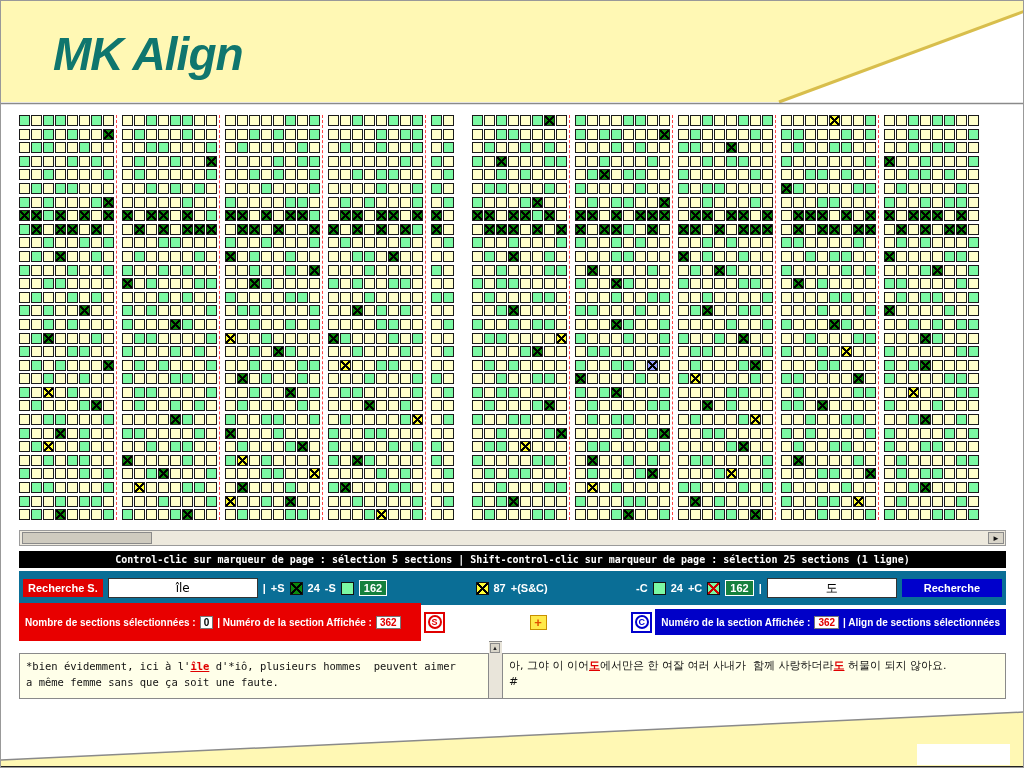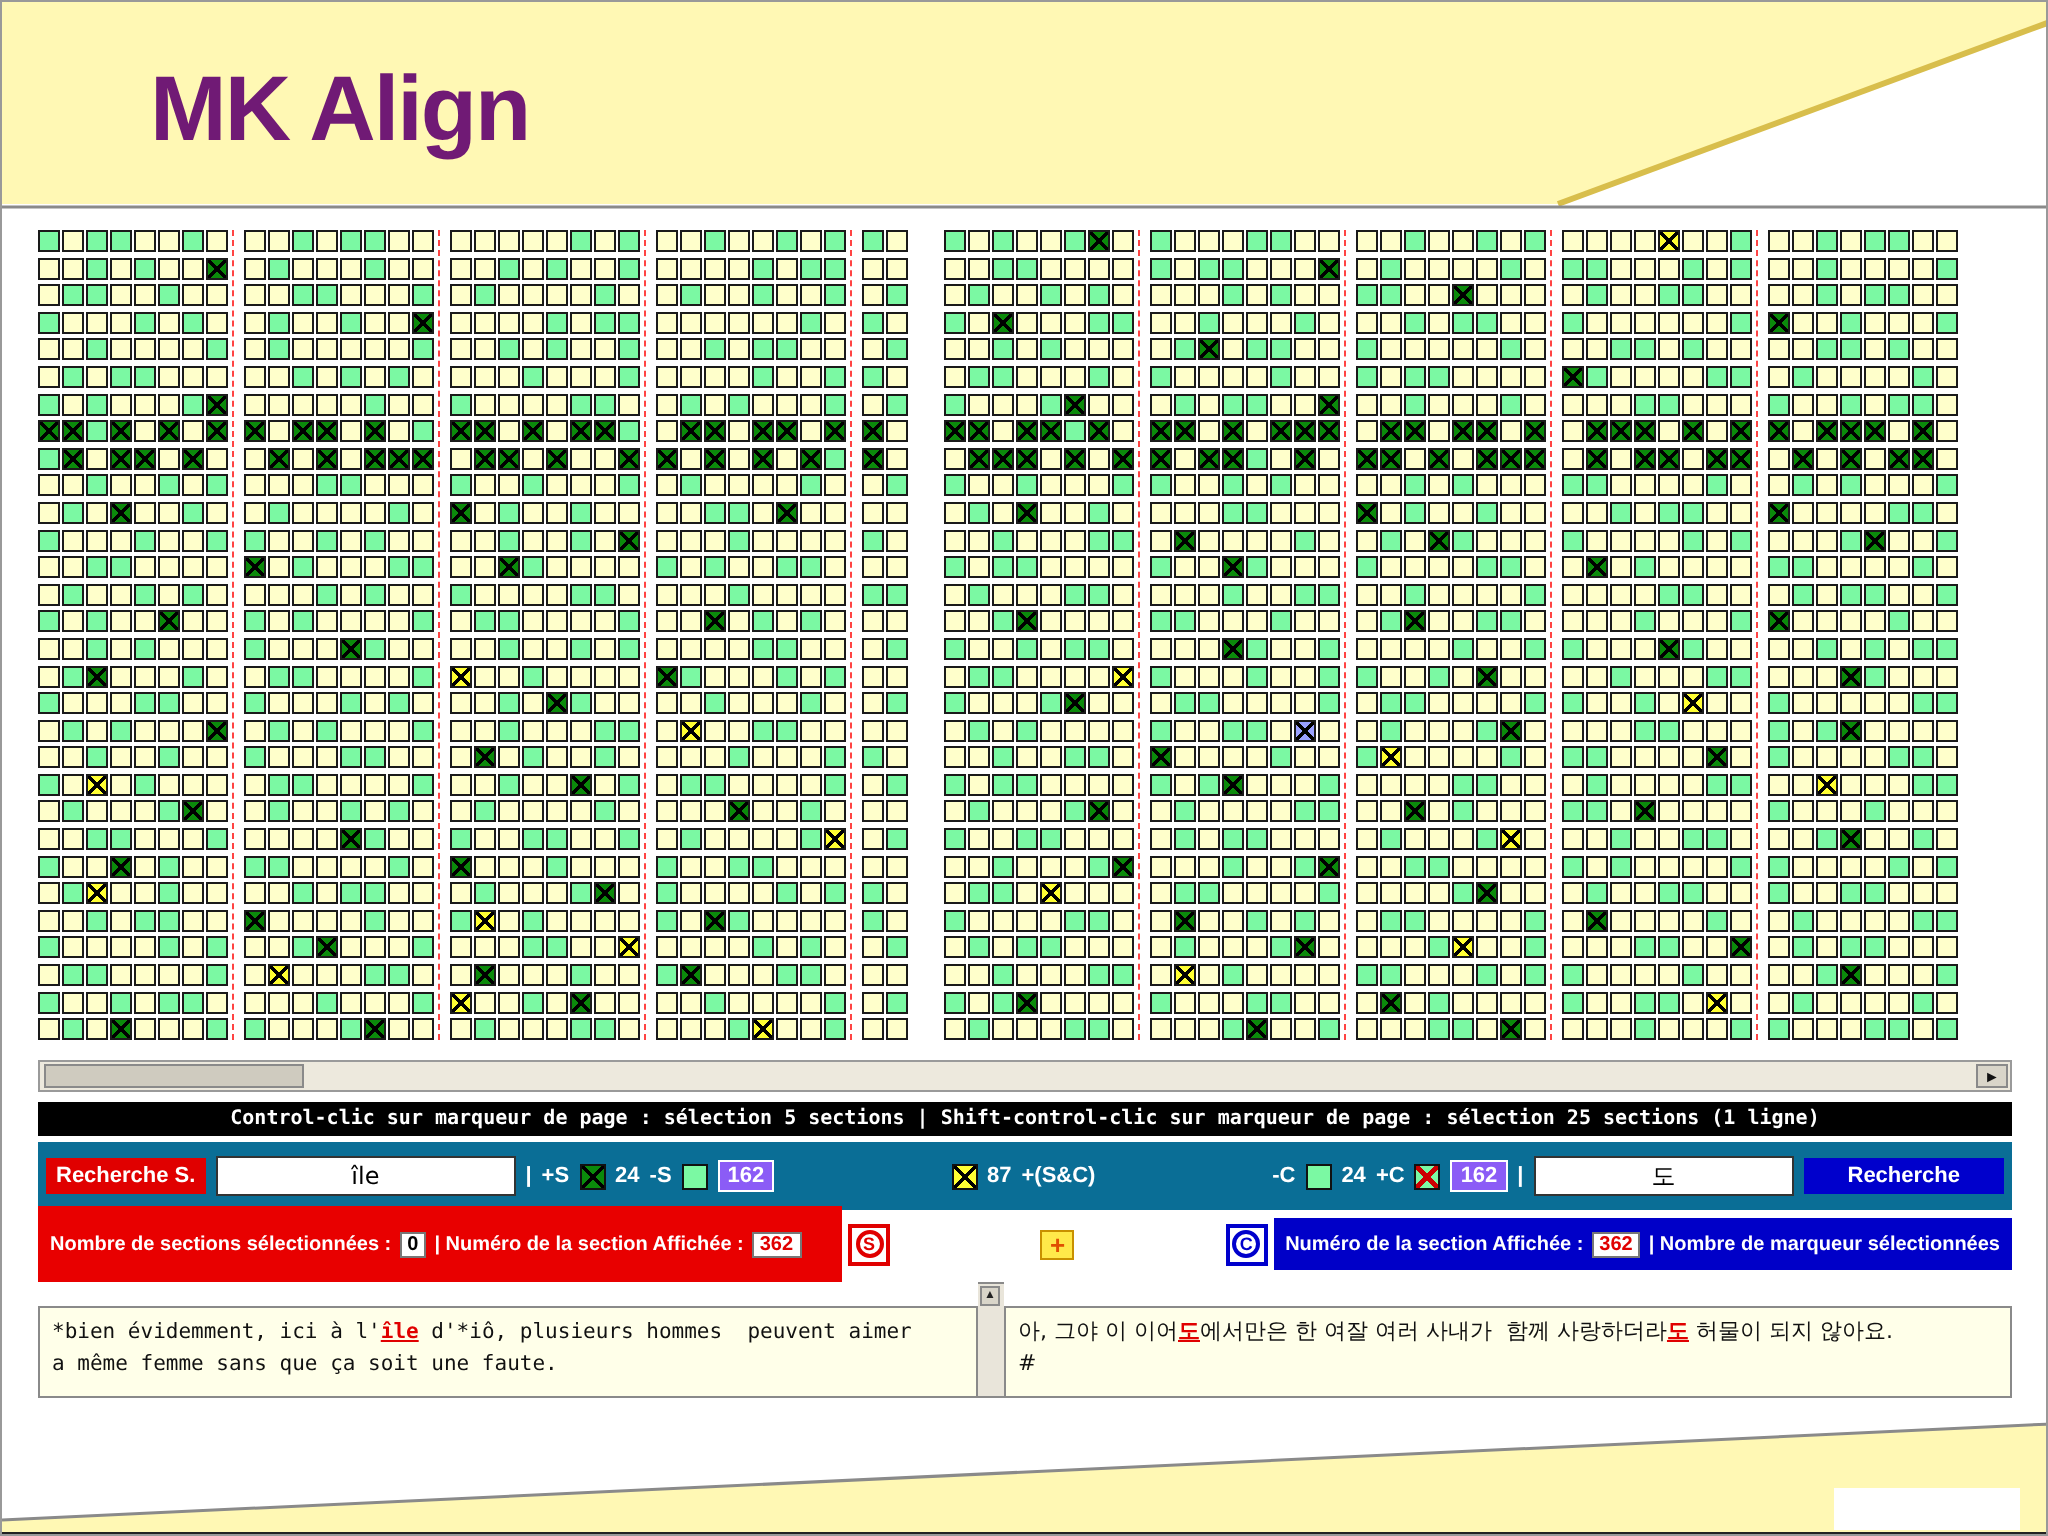--- a/index.html
+++ b/index.html
@@ -3,21 +3,21 @@
 <meta charset="utf-8">
 <style>
   * { margin:0; padding:0; box-sizing:border-box; }
   html,body { width:1024px; height:768px; }
   body { font-family:"Liberation Sans", sans-serif; background:#fff; overflow:hidden; }
   .slide { position:relative; width:1024px; height:768px; background:#fff; border:1px solid #999; overflow:hidden; }
 
   .band-top { position:absolute; top:0; left:0; }
   .band-bottom { position:absolute; top:703px; left:0; }
 
-  .title { position:absolute; left:74px; top:26px; font-size:46px; font-weight:bold; color:#701a75; letter-spacing:-1px; }
+  .title { position:absolute; left:52px; top:26px; font-size:46px; font-weight:bold; color:#0f766e; letter-spacing:-1px;font-style:italic; }
 
   .shot { position:absolute; left:18px; top:112px; width:987px; height:598px; background:#fff; }
 
   
   .gridzone { position:absolute; top:0; left:0; width:100%; height:410px; display:flex; background:#fff; }
   .panel { display:flex; align-items:flex-start; padding-top:2px; }
   .panel-right { margin-left:18px; }
   .grid-group { display:grid; grid-auto-rows:11px; gap:2.6px 1px; }
   .grid-group + .grid-group { margin-left:2px; padding-left:5px; border-left:1.5px dashed #f44; }
   .cell { width:11px; height:11px; border:1px solid #1a1a1a; }
@@ -45,21 +45,21 @@
               font-family:"DejaVu Sans Mono", monospace; font-size:10px; font-weight:bold; }
 
   .teal { margin-top:3px; height:34px; background:#0A6E96; display:flex; align-items:center; padding:0 4px;
           color:#fff; font-size:11px; font-weight:bold; gap:5px; }
   .lblbox-red  { background:#E00000; color:#fff; padding:3px 5px; white-space:nowrap; }
   .lblbox-blue { background:#0000CC; color:#fff; padding:3px 22px; white-space:nowrap; }
   .tb-input { background:#fff; color:#000; border:1px solid #333; height:20px; width:150px; text-align:center;
               font-family:"DejaVu Sans", sans-serif; font-size:12px; }
   .tb-input.small { width:130px; }
   .icon-cell { width:13px; height:13px; border:1px solid #111; display:inline-block; flex:0 0 auto; }
-  .num-red { background:#8b5cf6; color:#fff; padding:1px 4px; border:1px solid #fff; }
+  .num-red { background:#15803d; color:#fff; padding:1px 4px; border:1px solid #fff; }
   .spacer { flex:1; }
   .cluster { display:flex; align-items:center; gap:5px; }
 
   .secbar { margin-top:2px; height:30px; display:flex; align-items:center; }
   .sec-red  { background:#E80000; color:#fff; height:38px; display:flex; align-items:center; gap:4px; padding:0 6px;
               font-size:10px; font-weight:bold; flex:0 0 402px; white-space:nowrap; }
   .sec-blue { background:#0000C8; color:#fff; height:26px; display:flex; align-items:center; gap:4px; padding:0 6px;
               font-size:10px; font-weight:bold; flex:1; white-space:nowrap;text-align:right; }
   .val-box { background:#fff; color:#000; padding:0 3px; border:1px solid #777; font-weight:bold; }
   .val-box.redtext { color:#E00000; }
@@ -2397,21 +2397,21 @@
         </div>
         <div class="spacer">
           <div class="plus-box">+</div>
         </div>
         <div class="badge-box blue">
           <span class="badge-circle blue">C</span>
         </div>
         <div class="sec-blue">
           <span>Numéro de la section Affichée :</span>
           <span class="val-box redtext">362</span>
-          <span>| Nombre de marqueur sélectionnées</span>
+          <span>| Align de sections sélectionnées</span>
         </div>
       </div>
 
       <div class="panels">
         <div class="tpanel left" id="text-left">
             <div class="tline"><span>*bien évidemment, ici à l'</span><span class="red">île</span><span> d'*iô, plusieurs hommes  peuvent aimer</span></div>
             <div class="tline"><span>a même femme sans que ça soit une faute.</span></div>
           </div>
         <div class="splitter">
           <div class="btn">▲</div>

